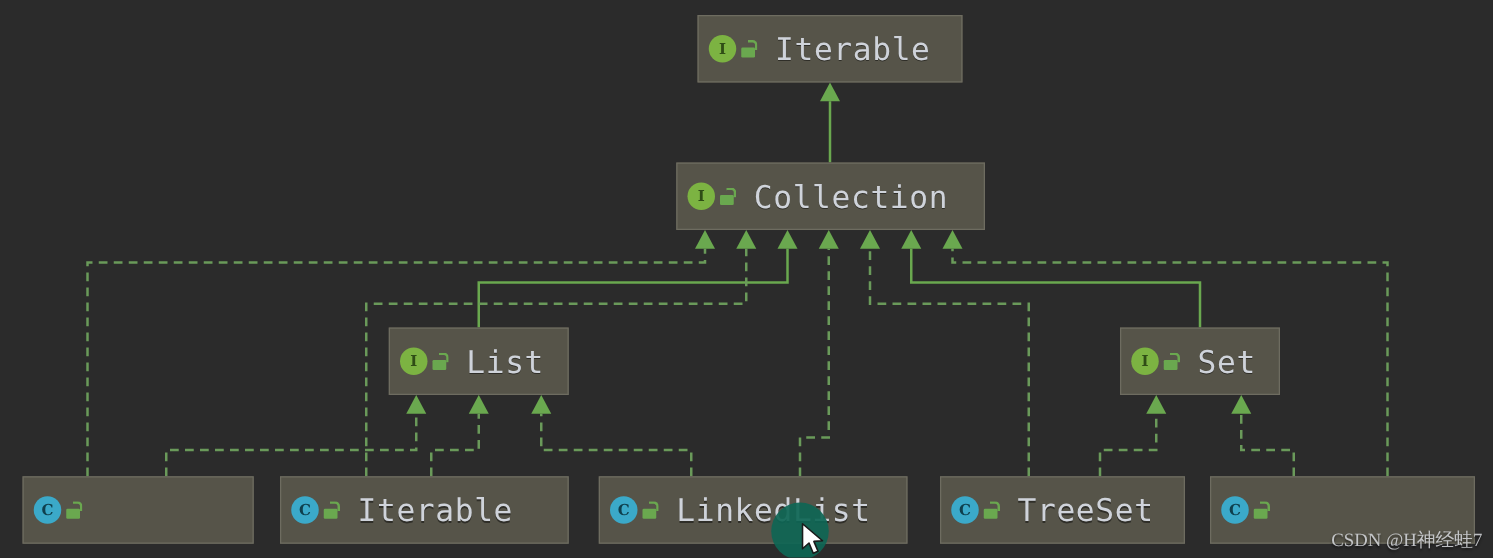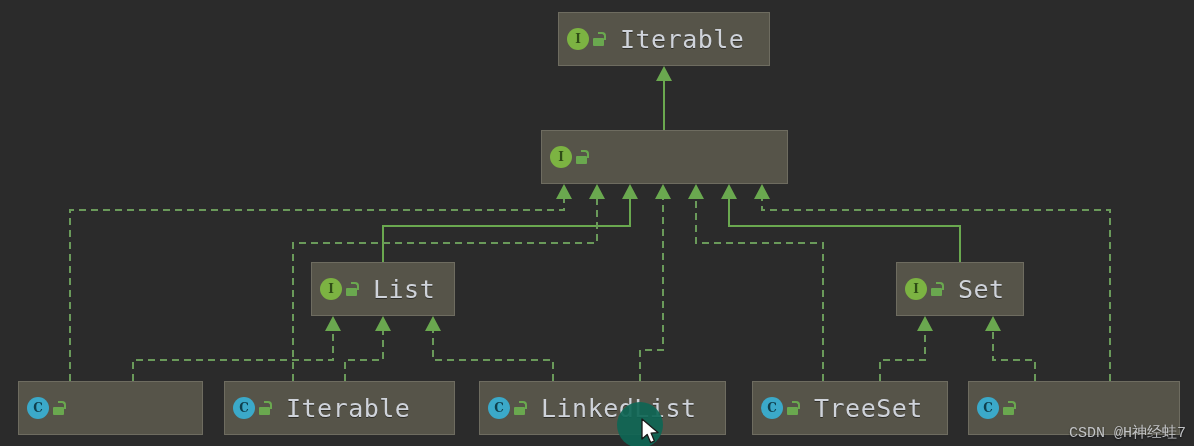--- a/index.html
+++ b/index.html
@@ -63,21 +63,21 @@
     position:absolute;z-index:8;
     width:46px;height:46px;border-radius:50%;
     background:#0e6655;opacity:.92;
     pointer-events:none;
   }
   #cursor-arrow{position:absolute;z-index:9;pointer-events:none;}
 
   #watermark{
     position:absolute;right:8px;bottom:4px;z-index:20;
     color:#d7d9dd;opacity:.85;
-    font-family:Liberation Mono, monospace;
+    font-family:Liberation Serif, serif;
     font-size:15px;
     white-space:nowrap;
     text-shadow:0 1px 2px rgba(0,0,0,.7);
   }
 </style>
 </head>
 <body>
 
 <div id="stage">
 
@@ -134,20 +134,21 @@
         <span class="label">Iterable</span>
       </div>
       <div class="node" style="left: 541px; top: 130px; width: 247px; height: 54px;">
         <span class="ico-wrap">
           <span class="c-iface">I</span>
           <span class="lock">
             <span class="shackle"></span>
             <span class="body"></span>
           </span>
         </span>
+        <span class="label">Collection</span>
       </div>
       <div class="node" style="left: 311px; top: 262px; width: 144px; height: 54px;">
         <span class="ico-wrap">
           <span class="c-iface">I</span>
           <span class="lock">
             <span class="shackle"></span>
             <span class="body"></span>
           </span>
         </span>
         <span class="label">List</span>

